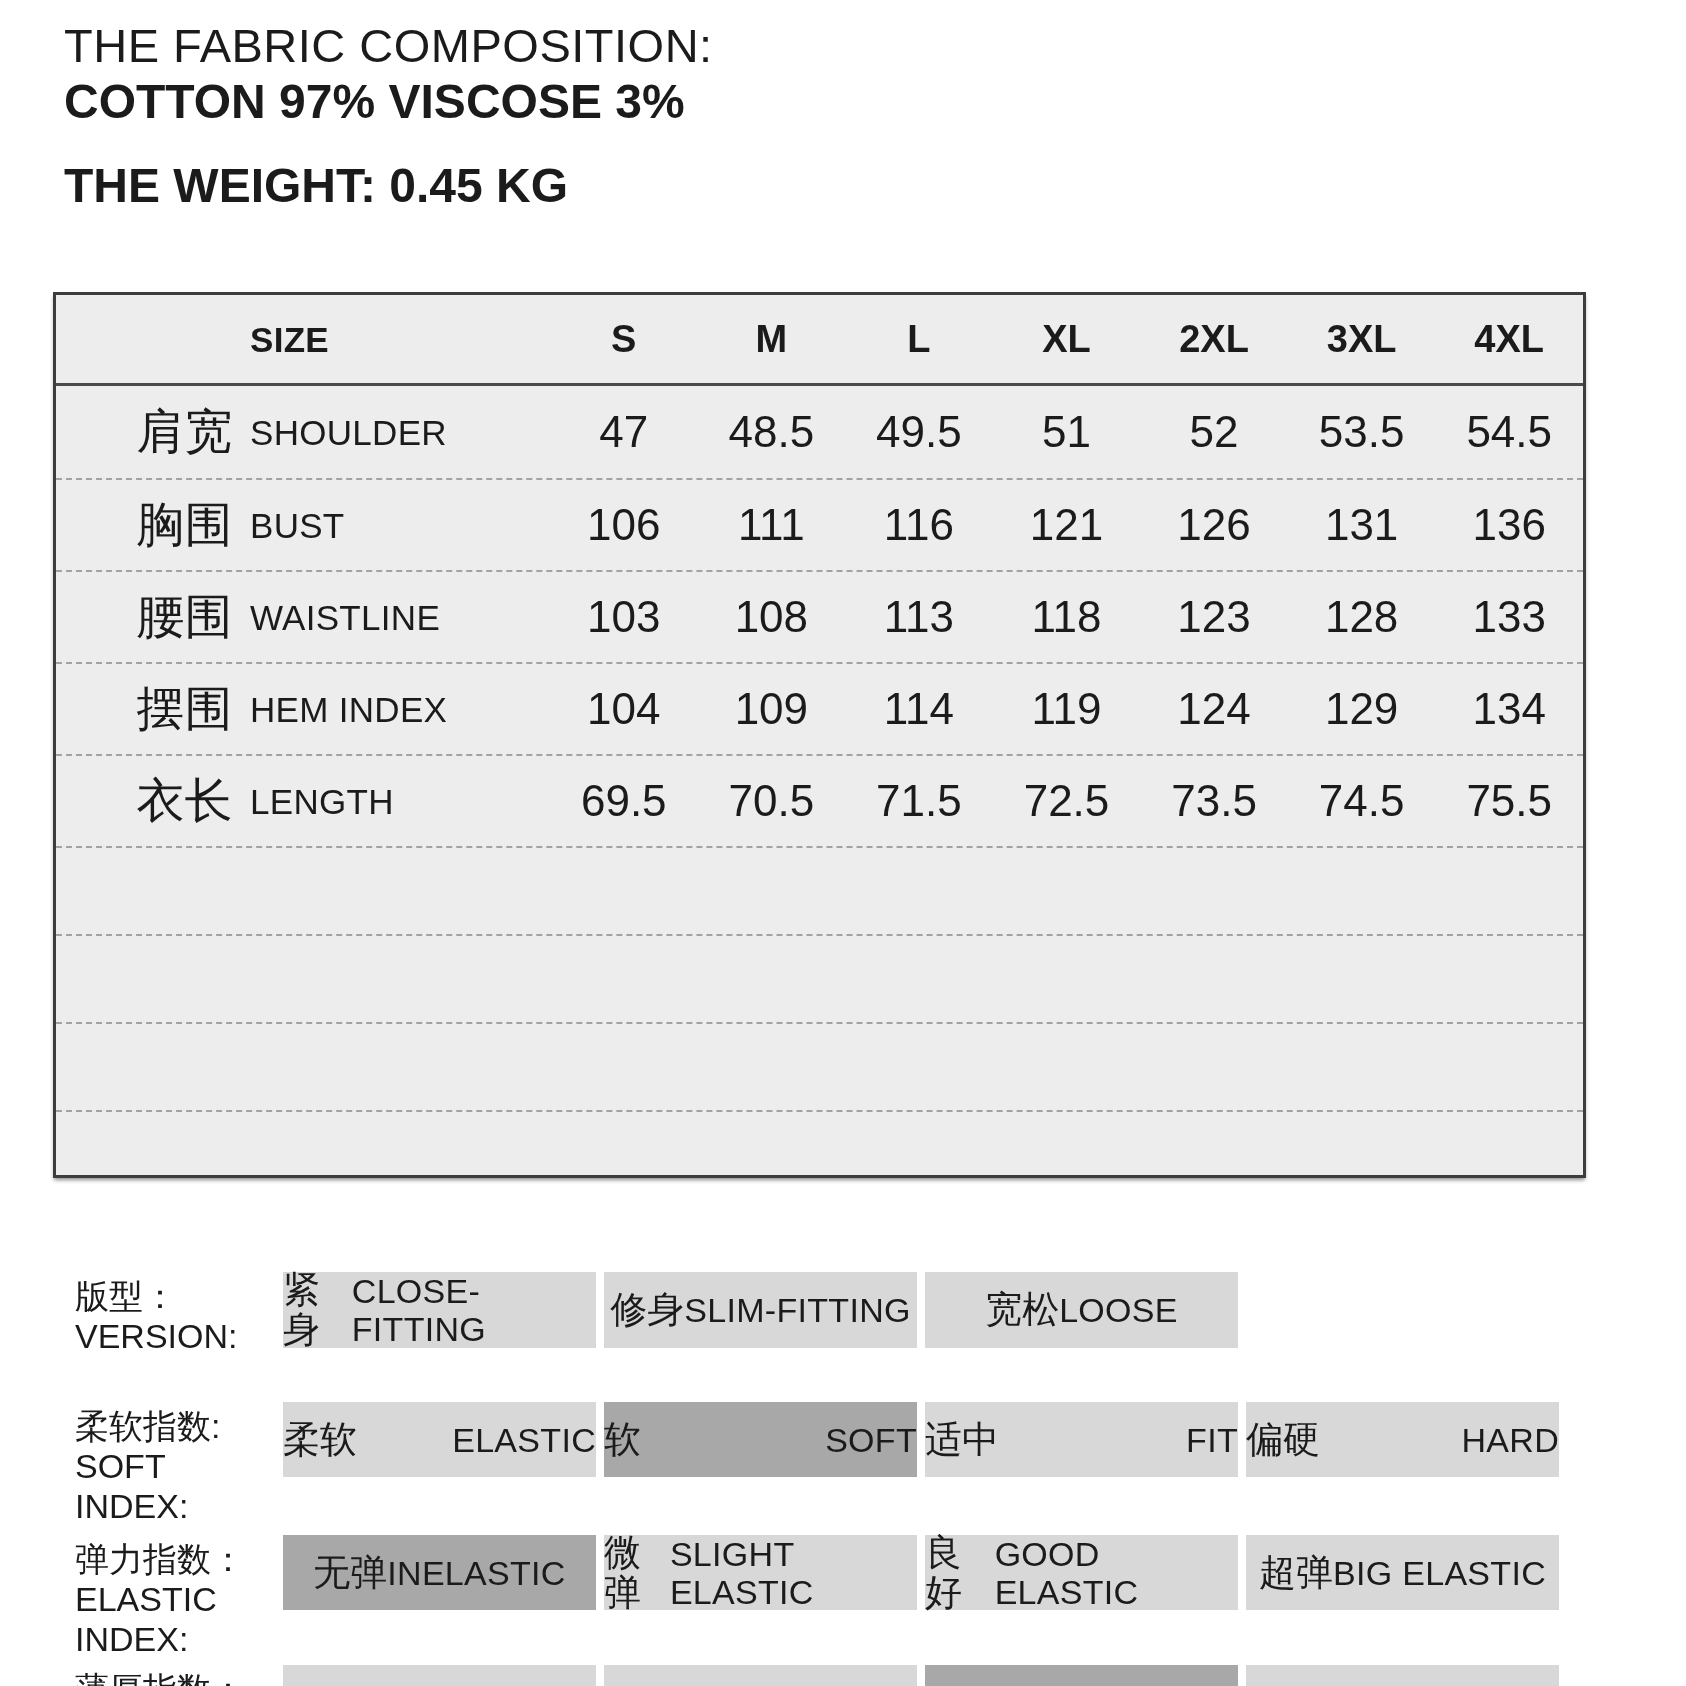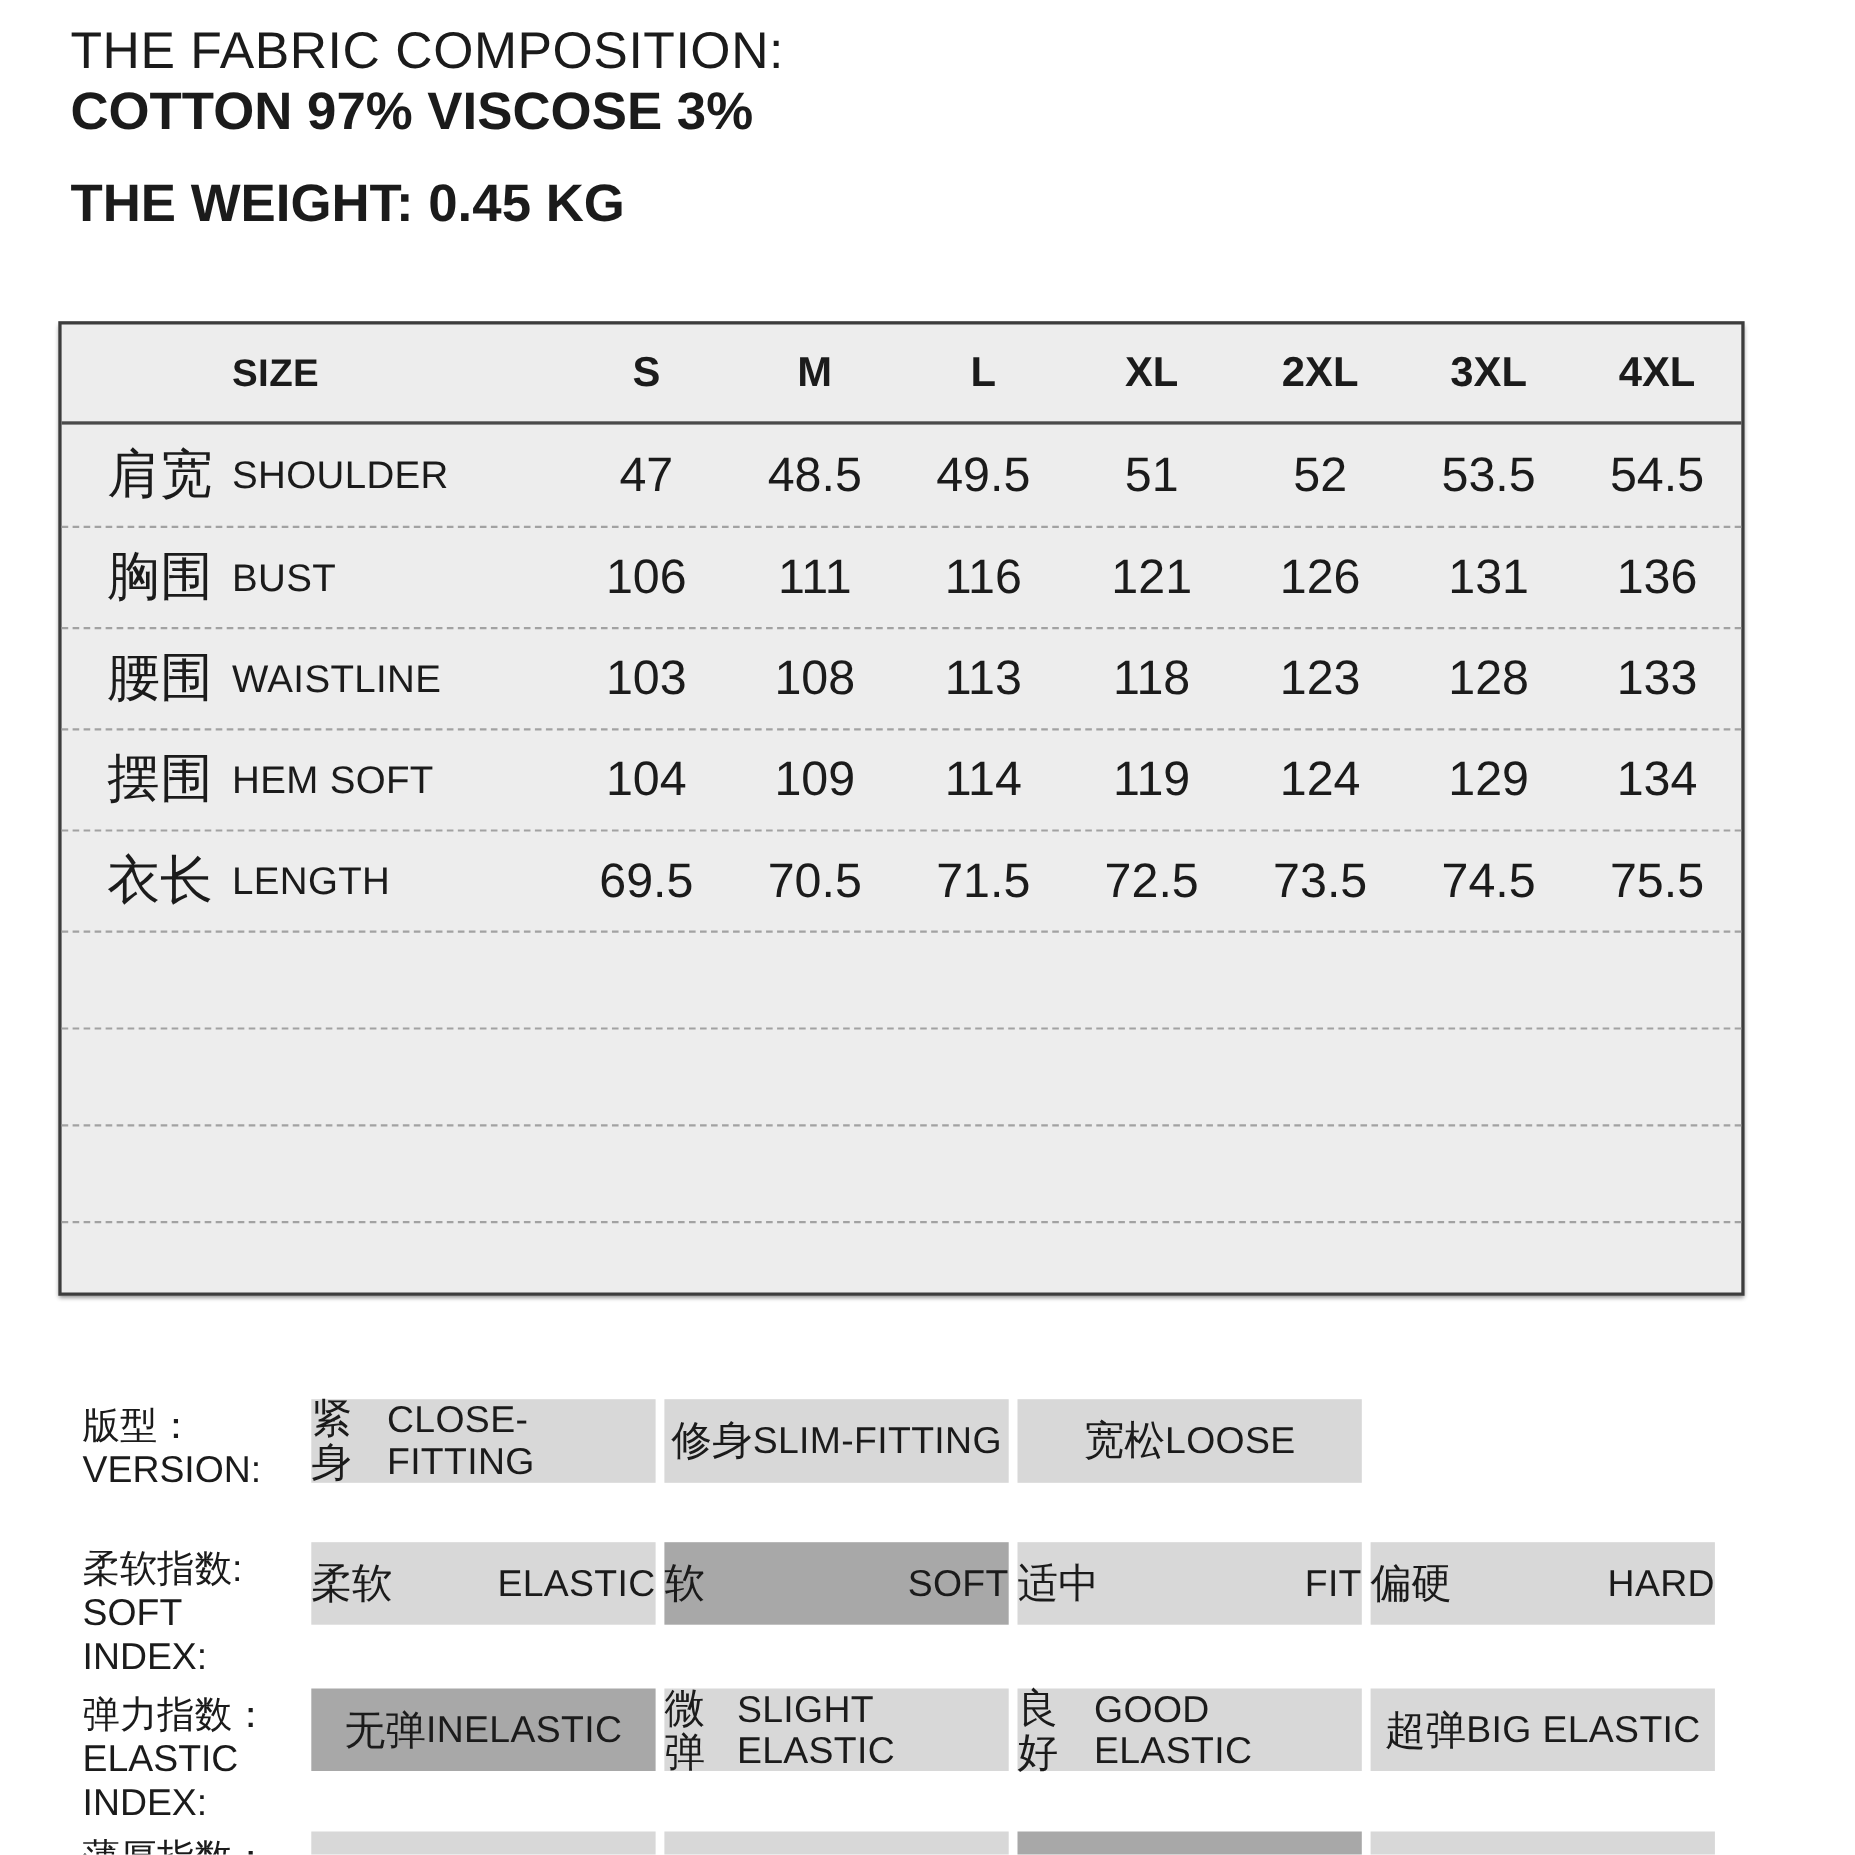--- a/index.html
+++ b/index.html
@@ -19,21 +19,21 @@
   .l3{top:158px; font-size:48px; font-weight:700;}
   
   .size-table{
     position:absolute; left:53px; top:292px; width:1533px; height:886px;
     background:var(--table-bg); border:3px solid var(--border);
     box-shadow:0 3px 4px -1px rgba(0,0,0,.45);
     display:flex; flex-direction:column;
   }
   .trow{
     display:grid; grid-template-columns:155px 300px repeat(7,1fr);
-    align-items:center; height:92px; border-top:2px dashed var(--dash); flex:0 0 auto;
+    align-items:center; height:92px; border-top:2px dashed var(--dash); flex:0 0 auto;padding-left:39px;
   }
   .trow.thead{height:91px; border-top:none; border-bottom:3px solid var(--sep);}
   .trow.first{border-top:none;}
   .trow.empty{height:88px;}
   .trow.tail{height:60px; flex:1 1 auto;}
   .tc{text-align:center; font-size:44px; line-height:1;}
   .tc.head{font-weight:700; font-size:38px;}
   .tc.cn-col{text-align:center; padding-left:24px; font-size:48px;}
   .tc.en-col{text-align:left; font-size:35px; letter-spacing:.3px;}
   
@@ -106,21 +106,21 @@
         <div class="tc">103</div>
         <div class="tc">108</div>
         <div class="tc">113</div>
         <div class="tc">118</div>
         <div class="tc">123</div>
         <div class="tc">128</div>
         <div class="tc">133</div>
       </div>
       <div class="trow">
         <div class="tc cn-col">摆围</div>
-        <div class="tc en-col">HEM SOFT</div>
+        <div class="tc en-col">HEM INDEX</div>
         <div class="tc">104</div>
         <div class="tc">109</div>
         <div class="tc">114</div>
         <div class="tc">119</div>
         <div class="tc">124</div>
         <div class="tc">129</div>
         <div class="tc">134</div>
       </div>
       <div class="trow">
         <div class="tc cn-col">衣长</div>

